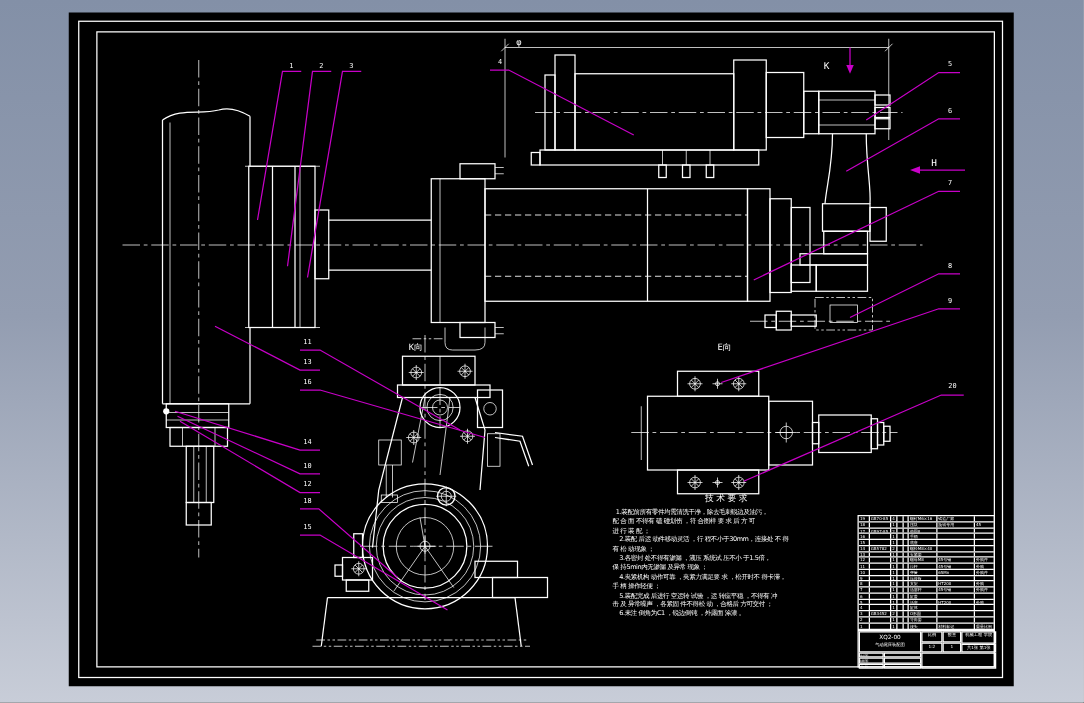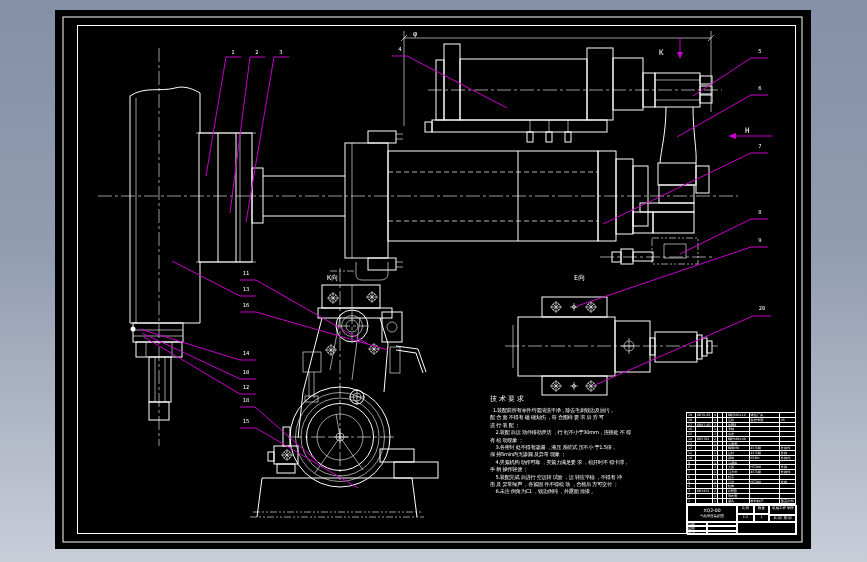--- a/index.html
+++ b/index.html
@@ -13,21 +13,21 @@
   svg .w{stroke:#fff;stroke-width:1;fill:none;}
   svg .thin{stroke:#fff;stroke-width:.6;fill:none;}
   svg .dash{stroke:#fff;stroke-width:.7;fill:none;stroke-dasharray:5 3;}
   svg .cl{stroke:#fff;stroke-width:.6;fill:none;stroke-dasharray:14 3 3 3;}
   svg .ph{stroke:#fff;stroke-width:.6;fill:none;stroke-dasharray:7 2 2 2 2 2;}
   svg .mg{stroke:#C800C8;stroke-width:1;fill:none;}
   svg text{fill:#fff;font-family:"DejaVu Sans Mono",monospace;}
   .overlay{position:absolute;color:#fff;}
   
   #techreq{left:490px;top:394px;width:184px;}
-  #techreq .tr-title{font-size:7px;text-align:left;letter-spacing:2px;margin-bottom:3px;}
+  #techreq .tr-title{font-size:7px;text-align:center;letter-spacing:2px;margin-bottom:3px;}
   #techreq .tr-line{font-size:5.2px;line-height:7.4px;white-space:pre;letter-spacing:-0.3px;}
   
   #ptable{left:686px;top:412px;width:110px;height:92px;border:1px solid #fff;box-sizing:border-box;}
   #ptable .prow{display:flex;height:4.78px;box-sizing:border-box;border-bottom:0.5px solid #fff;}
   #ptable .prow:last-child{border-bottom:none;}
   #ptable .pcell{box-sizing:border-box;border-right:0.5px solid #fff;font-size:3.2px;line-height:4.5px;
     color:#fff;overflow:hidden;white-space:nowrap;padding-left:1px;}
   #ptable .pcell:last-child{border-right:none;}
   
   #tblock{left:686px;top:504px;width:110px;height:30px;border:1px solid #fff;box-sizing:border-box;}

